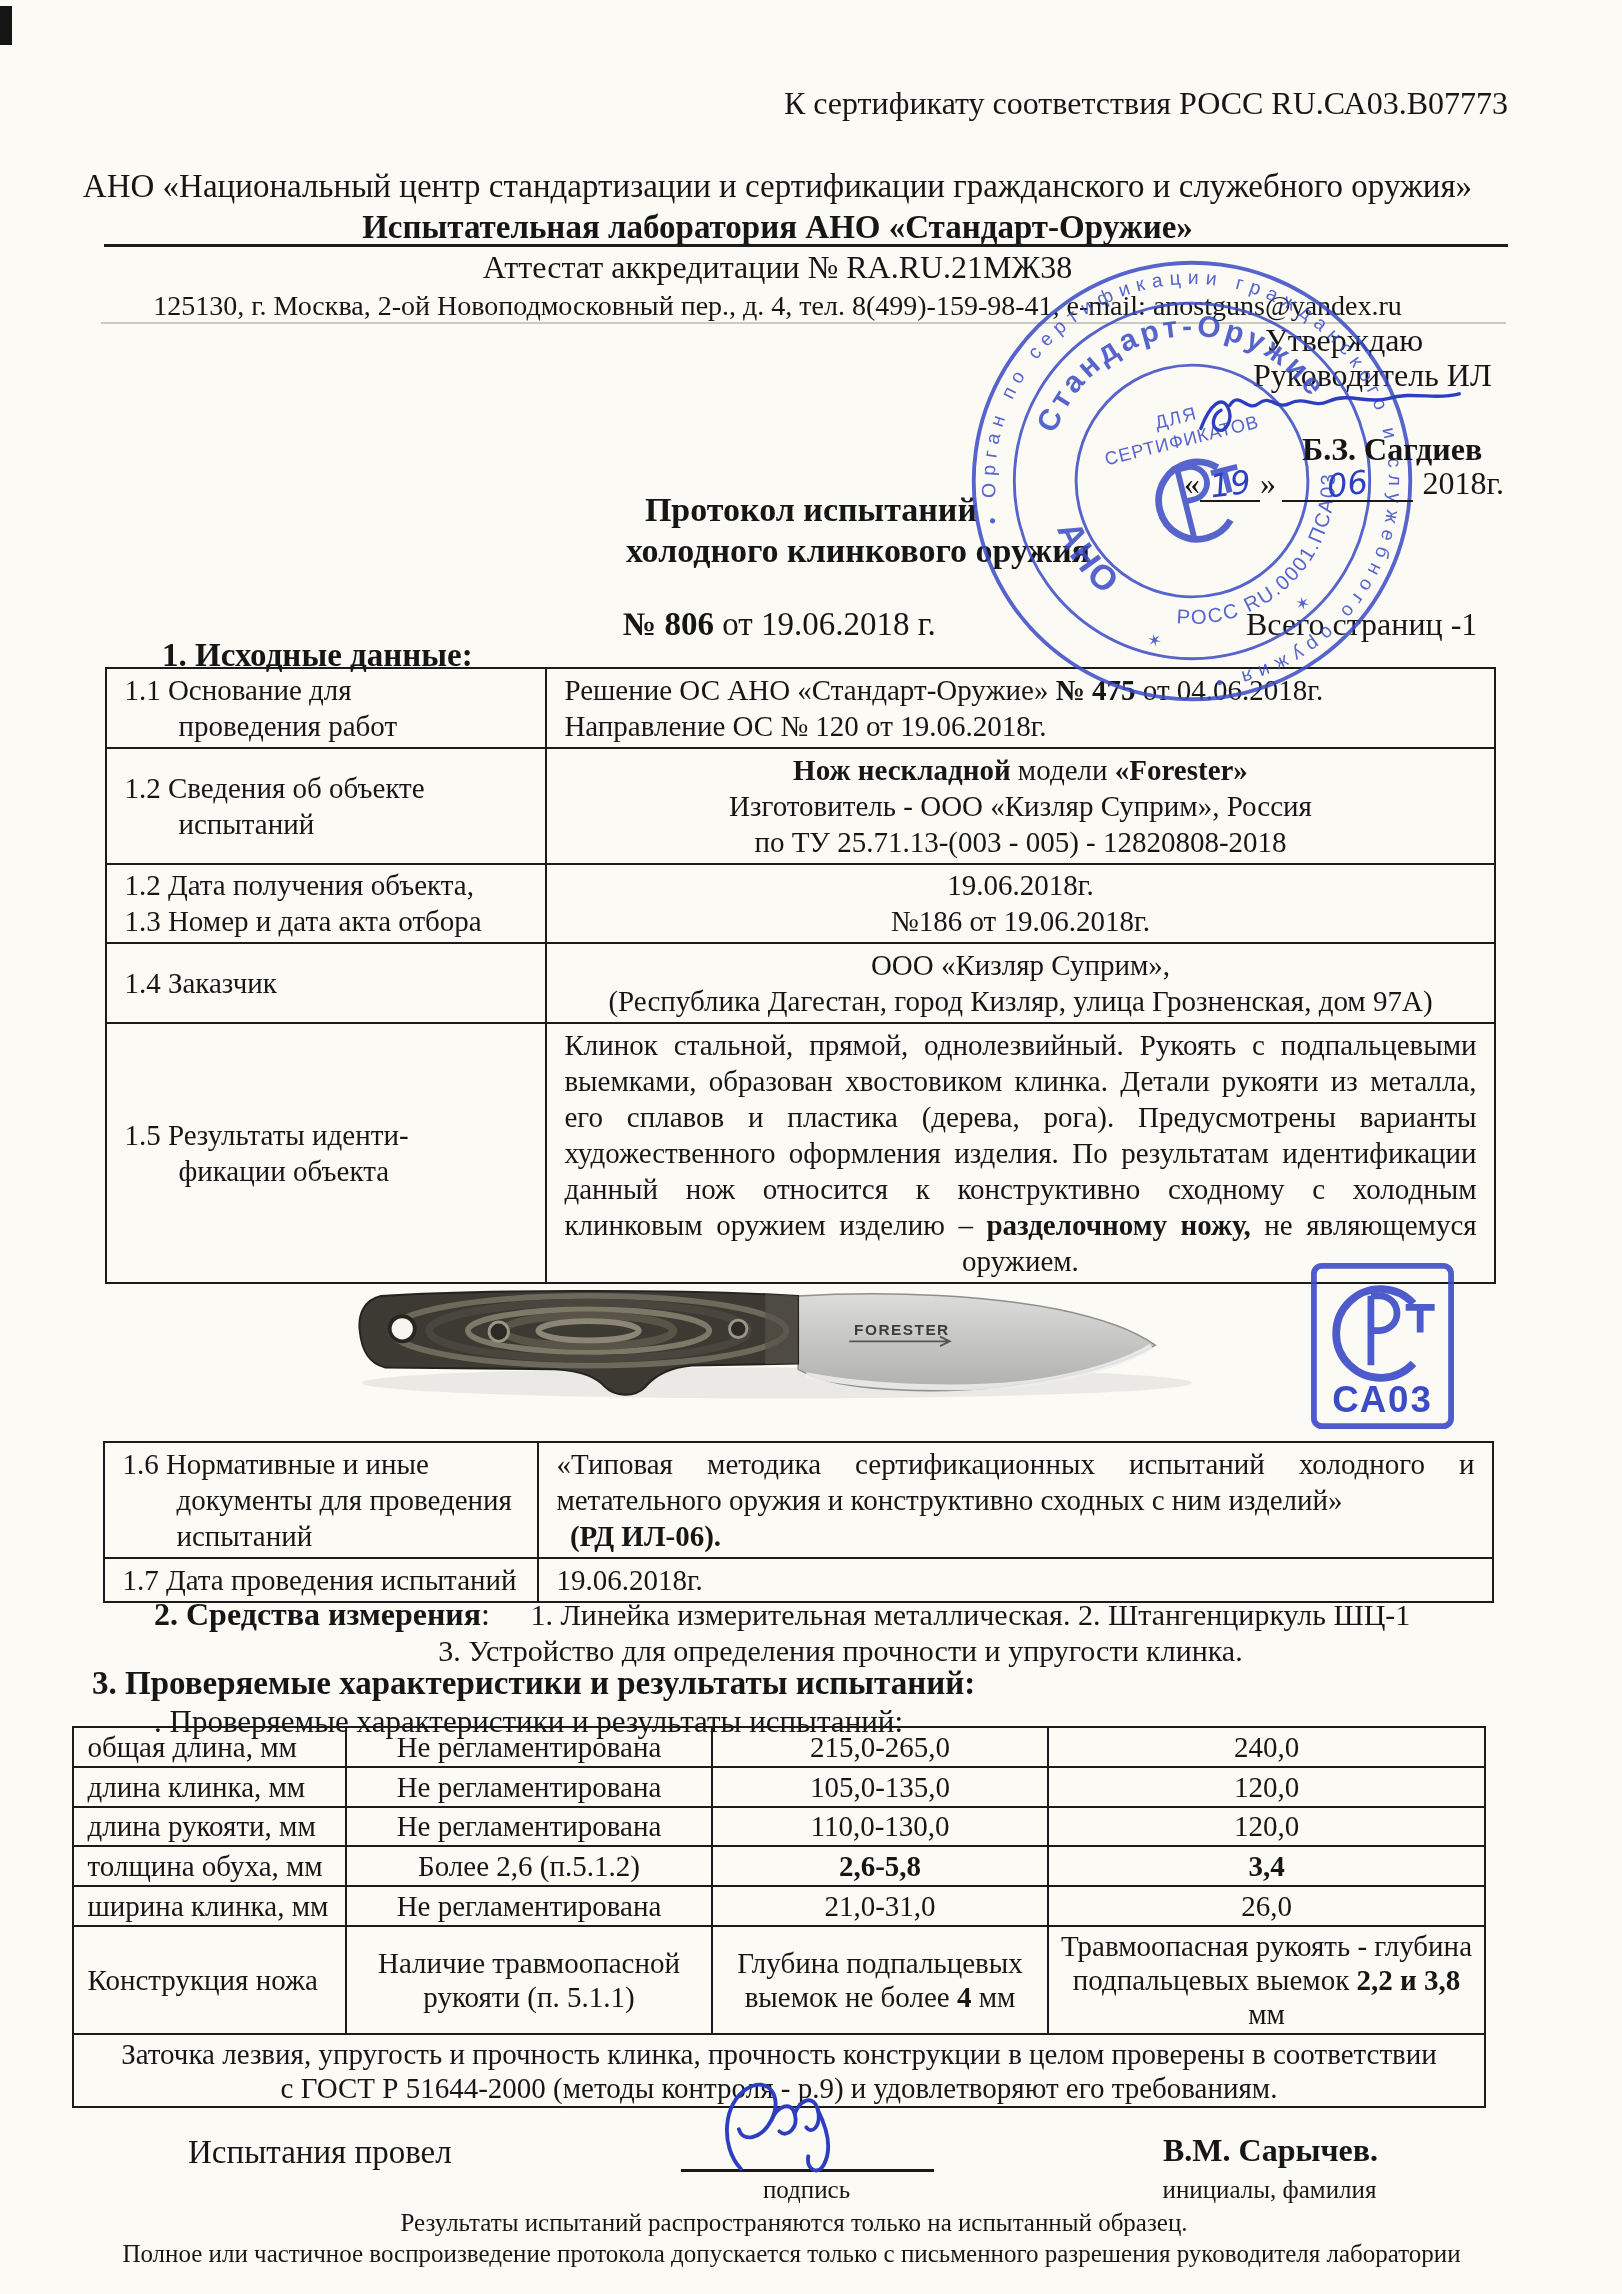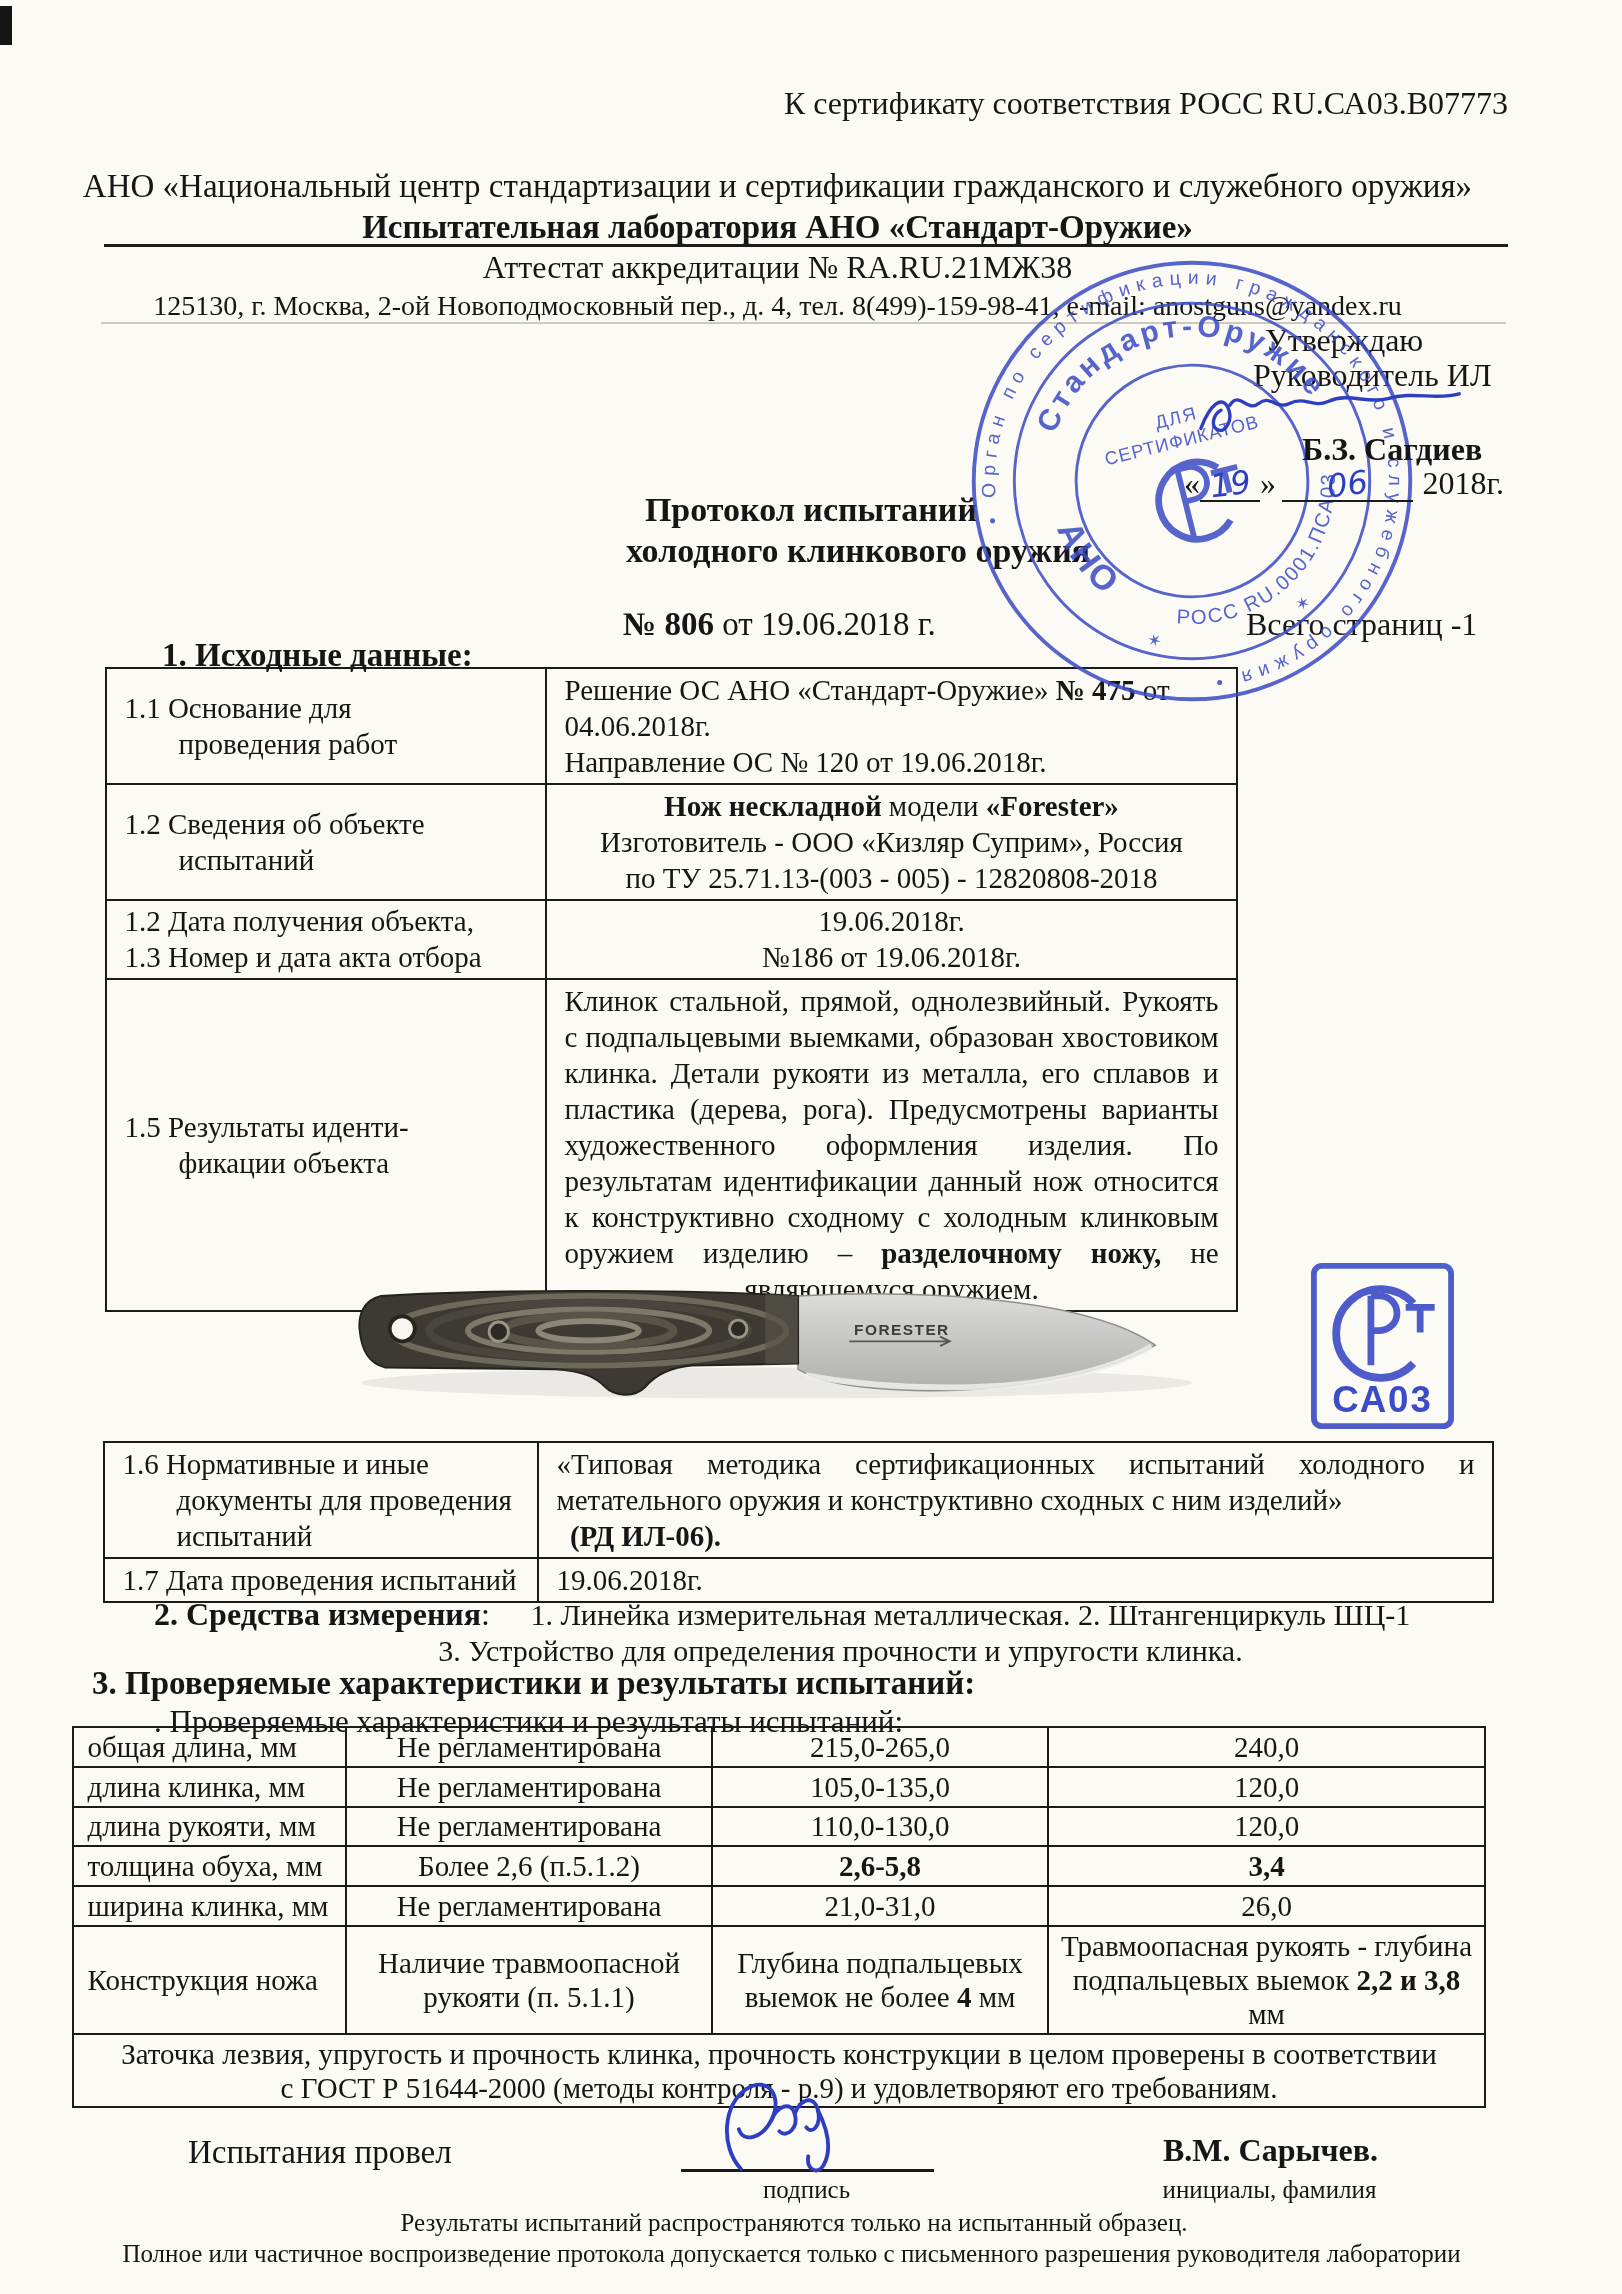--- a/index.html
+++ b/index.html
@@ -37,21 +37,21 @@
   .t2{left:0;width:1622px;top:532px;font-size:34px;padding-left:47px;}
   .t3{left:0;width:1622px;top:569px;font-size:34px;}
   .t4{left:623px;top:606px;font-size:33px;}
   .t-pages{left:1246px;top:606px;font-size:32px;}
   .s1-head{left:162px;top:637px;font-size:33px;}
   
   table{border-collapse:collapse;table-layout:fixed;}
   .doc-table{position:absolute;border:2.9px solid #1b1b1b;background:transparent;}
   .doc-table td{border:2.9px solid #1b1b1b;font-size:29px;line-height:36px;
                 padding:2.9px 17.4px;vertical-align:middle;}
-  #t1{left:105px;top:667px;width:1133px;padding-left:28px;}
+  #t1{left:105px;top:667px;width:1391px;padding-left:28px;}
   #t2{left:103px;top:1441px;width:1391px;}
   .lbl2{padding-left:54px;}
   .h79{height:76px;} .h114{height:110px;} .h78{height:75px;margin-top:40px;} .h83{height:80px;} .h236{height:228px;}
   .h110{height:106px;} .h41{height:40px;}
   .vtop{vertical-align:top;}
   .p15{text-align:justify;text-align-last:center;}
   
   .knife{left:352px;top:1267px;z-index:1;}
   .ca03{left:1309px;top:1261px;z-index:1;}
   .ca03 text{font-family:"Liberation Sans",sans-serif;}
@@ -161,20 +161,29 @@
       </td>
     </tr>
     <tr class="h78">
       <td class="vtop">
         <div>1.2  Дата получения объекта,</div>
         <div>1.3  Номер и дата акта отбора</div>
       </td>
       <td class="c vtop">
         <div>19.06.2018г.</div>
         <div>№186   от 19.06.2018г.</div>
+      </td>
+    </tr>
+    <tr class="h83">
+      <td class="vtop">
+        <div>1.4 Заказчик</div>
+      </td>
+      <td class="c vtop">
+        <div>ООО «Кизляр Суприм»,</div>
+        <div>(Республика Дагестан, город Кизляр, улица Грозненская,  дом 97А)</div>
       </td>
     </tr>
     <tr class="h236">
       <td class="vtop">
         <div>1.5 Результаты иденти-</div>
         <div class="lbl2">фикации объекта</div>
       </td>
       <td class="vtop p15">
         <span>Клинок  стальной, прямой, однолезвийный.   Рукоять  с подпальцевыми выемками,  образован  хвостовиком клинка. Детали рукояти из металла, его сплавов и  пластика (дерева, рога). Предусмотрены варианты художественного оформления изделия. По результатам идентификации данный нож относится к  конструктивно сходному с холодным клинковым оружием изделию – </span><span class="b">разделочному ножу,</span><span> не являющемуся оружием.</span>
       </td>

